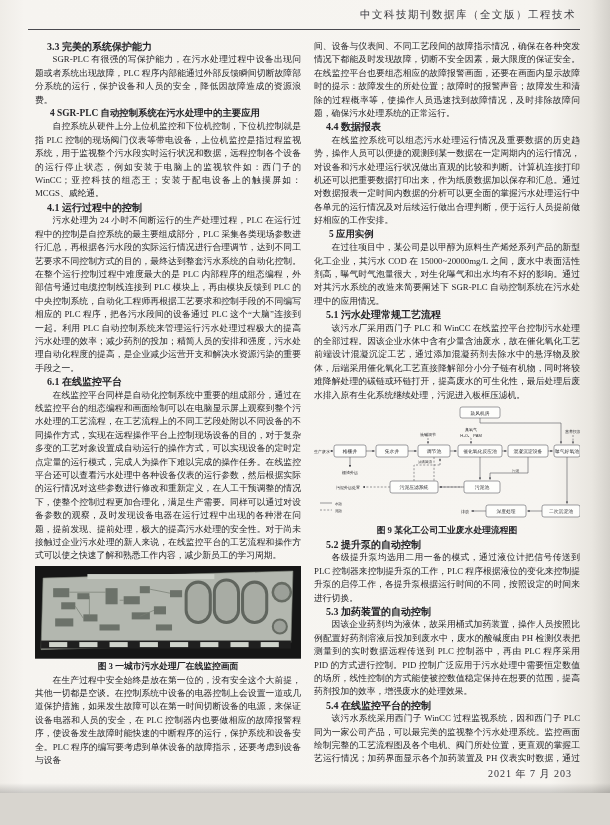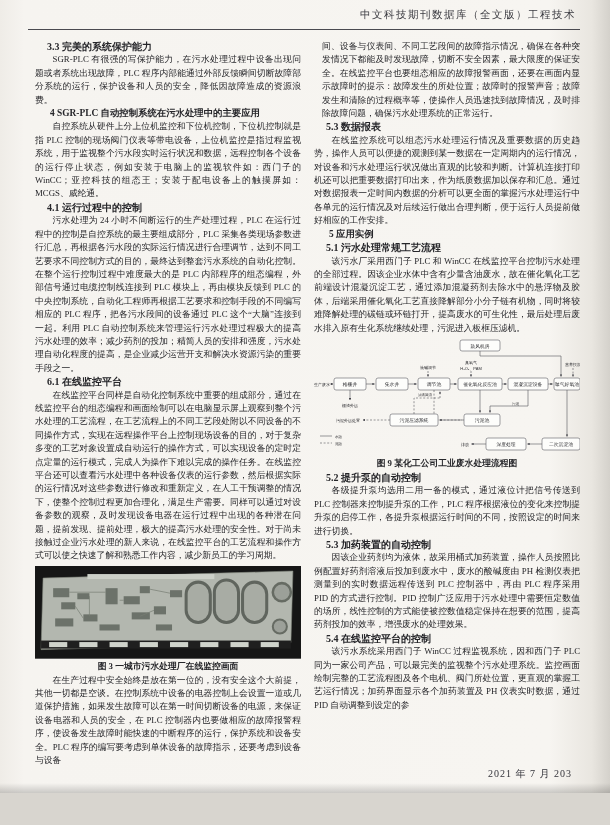--- a/index.html
+++ b/index.html
@@ -25,21 +25,21 @@
   .hdr-rule{
     position:absolute;top:29px;left:28px;right:30px;
     border-top:1.4px solid #4a4a50;
   }
   .cols{
     position:absolute;top:40px;left:35px;right:30px;bottom:26px;
     display:flex;gap:13px;overflow:hidden;
   }
   .col{flex:1;font-size:8.8px;line-height:13.4px;text-align:justify;overflow:hidden;}
   .col p{margin:0;text-indent:2em;}
-  .col p.cont{text-indent:0;margin-left:8px;}
+  .col p.cont{text-indent:0;}
   .h{font-weight:bold;text-indent:1.2em;font-size:10px;}
   .hs{font-weight:bold;text-indent:1.6em;font-size:9.4px;}
   .figwrap{margin:3px 0 1px;}
   .figcap{text-align:center;font-weight:bold;font-size:8.8px;text-indent:0 !important;line-height:13px;margin:1px 0 1px;}
   .photo{width:100%;display:block;}
   .flow{width:100%;display:block;margin-top:2px;}
   .flow text{font-family:"Liberation Sans","DejaVu Sans",sans-serif;fill:#2c2c30;}
   .t48{font-size:4.8px;}
   .t4{font-size:4px;fill:#3a3a40;}
   .t35{font-size:3.5px;fill:#4a4a50;}
@@ -119,23 +119,24 @@
           </g>
         </svg>
       </div>
       <div class="figcap">图 3  一城市污水处理厂在线监控画面</div>
 
       <p>在生产过程中安全始终是放在第一位的，没有安全这个大前提，其他一切都是空谈。在控制系统中设备的电器控制上会设置一道或几道保护措施，如果发生故障可以在第一时间切断设备的电源，来保证设备电器和人员的安全，在 PLC 控制器内也要做相应的故障报警程序，使设备发生故障时能快速的中断程序的运行，保护系统和设备安全。PLC 程序的编写要考虑到单体设备的故障指示，还要考虑到设备与设备</p>
     </div>
 
     <div class="col">
       <p class="cont">间、设备与仪表间、不同工艺段间的故障指示情况，确保在各种突发情况下都能及时发现故障，切断不安全因素，最大限度的保证安全。在线监控平台也要组态相应的故障报警画面，还要在画面内显示故障时的提示：故障发生的所处位置；故障时的报警声音；故障发生和清除的过程概率等，使操作人员迅速找到故障情况，及时排除故障问题，确保污水处理系统的正常运行。</p>
-      <div class="h">5.3 数据报表</div>
+      <div class="h">4.4 数据报表</div>
       <p>在线监控系统可以组态污水处理运行情况及重要数据的历史趋势，操作人员可以便捷的观测到某一数据在一定周期内的运行情况，对设备和污水处理运行状况做出直观的比较和判断。计算机连接打印机还可以把重要数据打印出来，作为纸质数据加以保存和汇总。通过对数据报表一定时间内数据的分析可以更全面的掌握污水处理运行中各单元的运行情况及对后续运行做出合理判断，便于运行人员提前做好相应的工作安排。</p>
       <div class="hs">5 应用实例</div>
+      <p>在过往项目中，某公司是以甲醇为原料生产烯烃系列产品的新型化工企业，其污水 COD 在 15000~20000mg/L 之间，废水中表面活性剂高，曝气时气泡量很大，对生化曝气和出水均有不好的影响。通过对其污水系统的改造来简要阐述下 SGR-PLC 自动控制系统在污水处理中的应用情况。</p>
       <div class="h">5.1 污水处理常规工艺流程</div>
       <p>该污水厂采用西门子 PLC 和 WinCC 在线监控平台控制污水处理的全部过程。因该企业水体中含有少量含油废水，故在催化氧化工艺前端设计混凝沉淀工艺，通过添加混凝药剂去除水中的悬浮物及胶体，后端采用催化氧化工艺直接降解部分小分子链有机物，同时将较难降解处理的碳链或环链打开，提高废水的可生化性，最后处理后废水排入原有生化系统继续处理，污泥进入板框压滤机。</p>
 
       <div class="figwrap">
         <svg class="flow" viewBox="0 0 266 118" aria-hidden="true">
           <defs>
             <marker id="ah" markerWidth="4" markerHeight="4" refX="3.5" refY="2" orient="auto">
               <path d="M0,0 L4,2 L0,4 z" fill="#45454b"></path>
             </marker>
           </defs>

